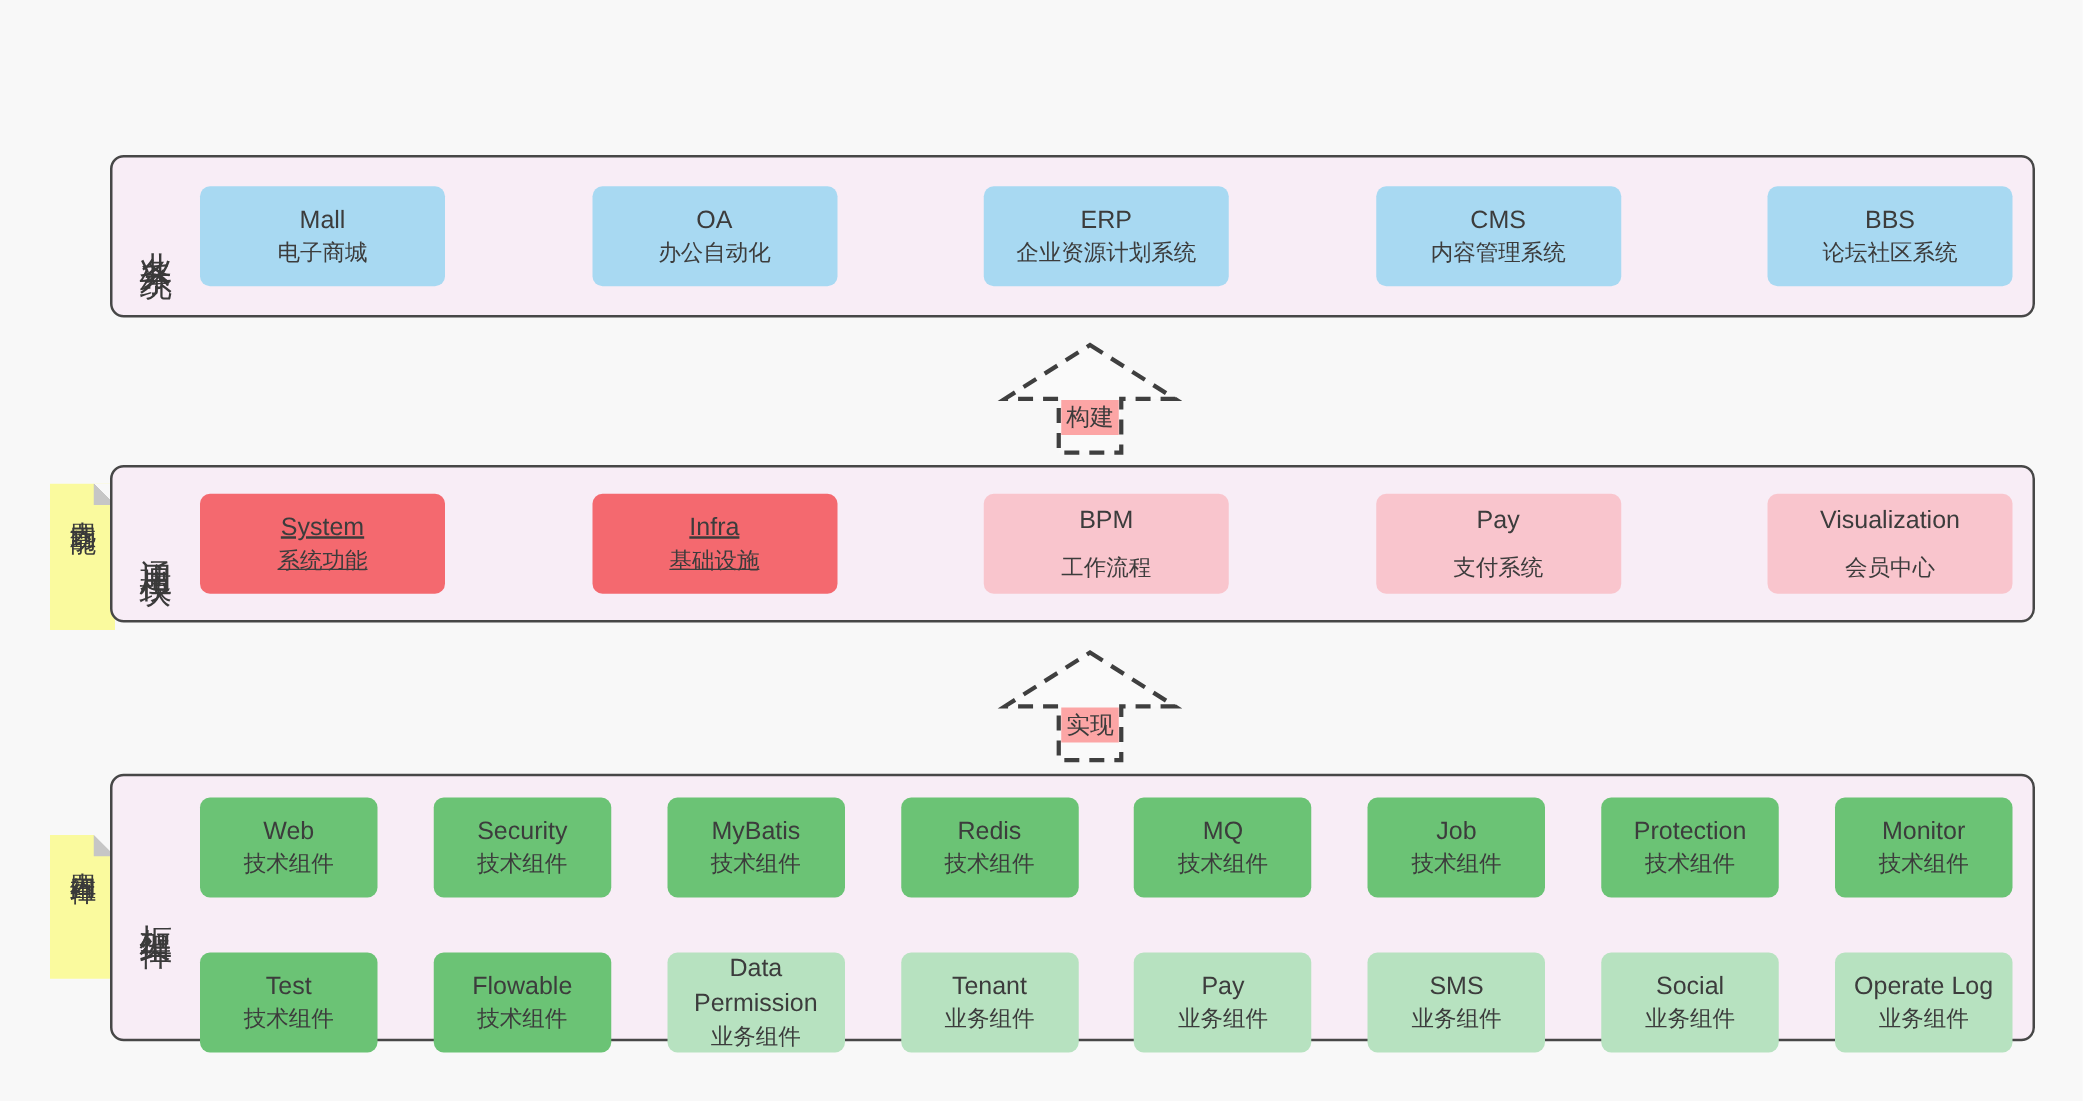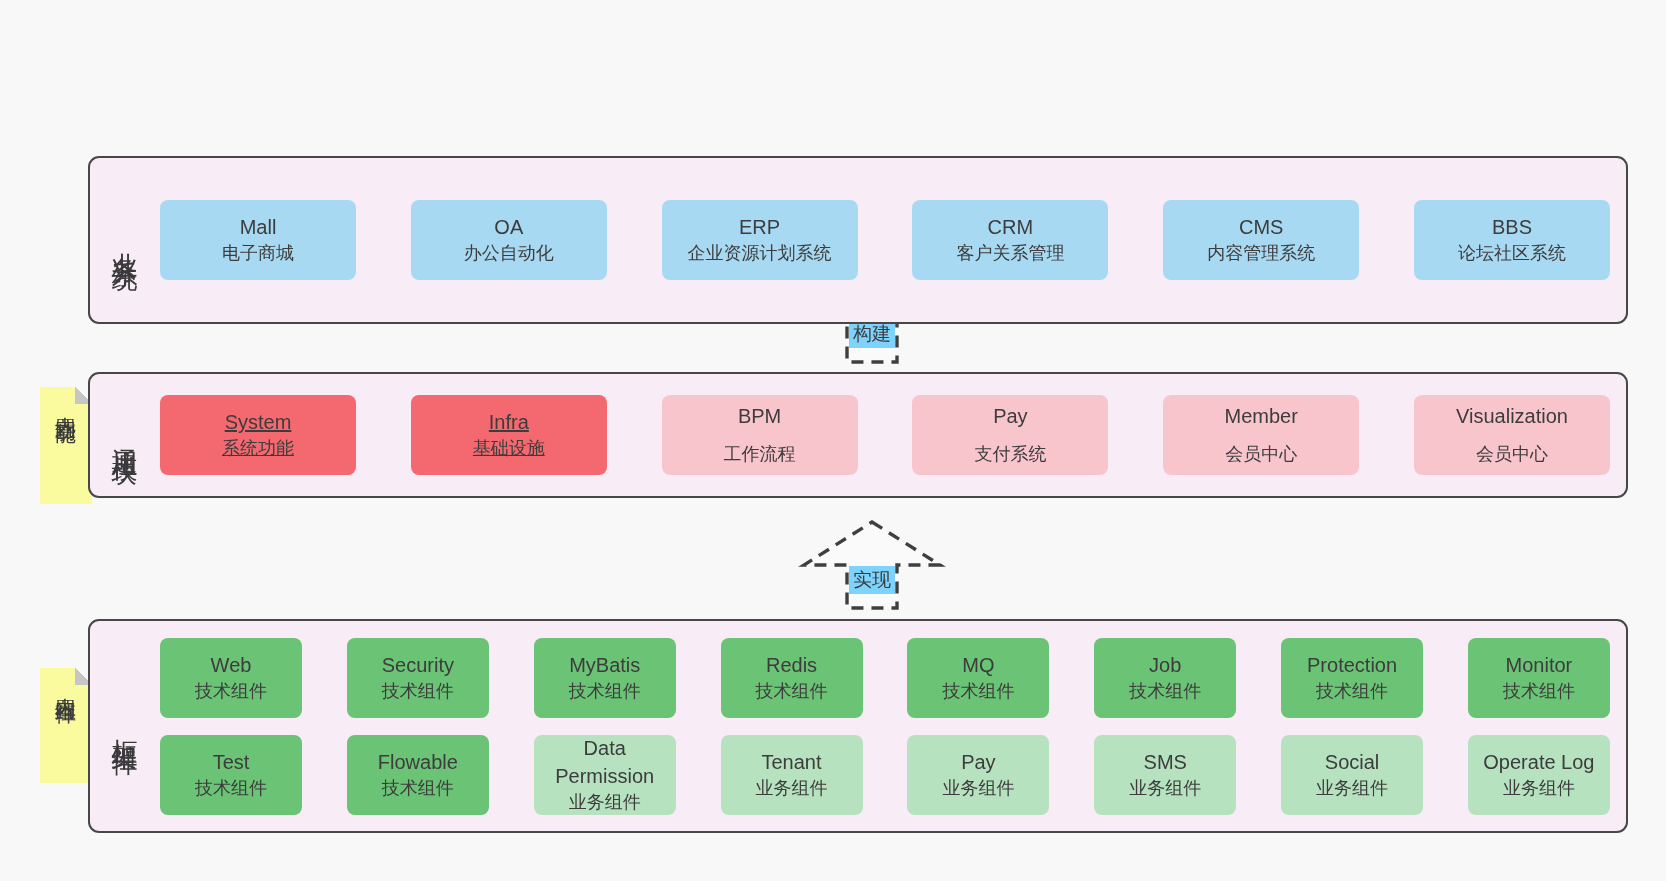--- a/index.html
+++ b/index.html
@@ -7,21 +7,21 @@
     position:relative; width:1666px; height:881px;
     background:#f8f8f8; overflow:hidden;
     font-family:"Liberation Sans", sans-serif; color:#3c3c3c;
   }
   
   .band {
     position:absolute; left:88px; width:1540px; box-sizing:border-box;
     background:#f8edf6; border:2px solid #474747; border-radius:11px;
     display:flex; z-index:2;
   }
-  #band-business  { top:124px; height:168px;margin-top:32px; }
+  #band-business  { top:124px; height:130px; }
   #band-modules   { top:372px; height:126px; }
   #band-framework { top:619px; height:214px; }
 
   .band-label {
     writing-mode:vertical-rl; text-orientation:upright;
     font-size:26px; letter-spacing:4px; line-height:1;
     align-self:center; margin-left:16px; width:32px; text-align:center;
     color:#3a3a3a; white-space:nowrap;
   }
   .band-boxes {
@@ -34,21 +34,21 @@
   }
   .band-grid .grid-row { display:flex; justify-content:space-between; }
 
   
   .box {
     height:80px; border-radius:8px;
     display:flex; flex-direction:column; align-items:center; justify-content:center;
     text-align:center; line-height:1.4;
   }
   .box-wide   { width:196px; }
-  .box-narrow { width:142px; }
+  .box-narrow { width:142px;margin-top:27px; }
   .box-name { font-size:20px; }
   .box-desc { font-size:18px; }
   .blue       { background:#a8d9f2; }
   .red        { background:#f4696f;text-decoration:underline; }
   .pink       { background:#f9c5cd;gap:12px; }
   .green      { background:#6bc375; }
   .lightgreen { background:#b7e2c0; }
 
   
   .sticky {
@@ -67,21 +67,21 @@
     margin-top:13px; color:#3a3a3a; white-space:nowrap;
   }
 
   
   .arrow { position:absolute; width:150px; height:94px; z-index:1; }
   #arrow-build     { left:797px; top:272px; }
   #arrow-implement { left:797px; top:518px; }
   .arrow svg { display:block; }
   .arrow-label {
     position:absolute; left:50%; top:48px; transform:translateX(-50%);
-    background:#7dd3fc; padding:1px 4px; font-size:19px; color:#3c3c3c;
+    background:#fca5a5; padding:1px 4px; font-size:19px; color:#3c3c3c;
     white-space:nowrap;
   }
 </style>
 </head>
 <body>
 
 <div class="page">
 
   <section class="band" id="band-business">
     <div class="band-label">业务系统</div>
@@ -90,24 +90,20 @@
         <div class="box-name">Mall</div>
         <div class="box-desc">电子商城</div>
       </div>
       <div class="box box-wide blue">
         <div class="box-name">OA</div>
         <div class="box-desc">办公自动化</div>
       </div>
       <div class="box box-wide blue">
         <div class="box-name">ERP</div>
         <div class="box-desc">企业资源计划系统</div>
-      </div>
-      <div class="box box-wide blue">
-        <div class="box-name">CRM</div>
-        <div class="box-desc">客户关系管理</div>
       </div>
       <div class="box box-wide blue">
         <div class="box-name">CMS</div>
         <div class="box-desc">内容管理系统</div>
       </div>
       <div class="box box-wide blue">
         <div class="box-name">BBS</div>
         <div class="box-desc">论坛社区系统</div>
       </div>
     </div>
@@ -138,24 +134,20 @@
       </div>
       <div class="box box-wide pink">
         <div class="box-name">BPM</div>
         <div class="box-desc">工作流程</div>
       </div>
       <div class="box box-wide pink">
         <div class="box-name">Pay</div>
         <div class="box-desc">支付系统</div>
       </div>
       <div class="box box-wide pink">
-        <div class="box-name">Member</div>
-        <div class="box-desc">会员中心</div>
-      </div>
-      <div class="box box-wide pink">
         <div class="box-name">Visualization</div>
         <div class="box-desc">会员中心</div>
       </div>
     </div>
   </section>
 
   <div class="arrow" id="arrow-implement">
     <svg width="150" height="94" viewBox="0 0 150 94">
       <polygon points="75,4 143,47 100,47 100,90 50,90 50,47 7,47" fill="#fafafa" stroke="#3f3f3f" stroke-width="3.4" stroke-dasharray="12 8" stroke-linejoin="miter"></polygon>
     </svg>

